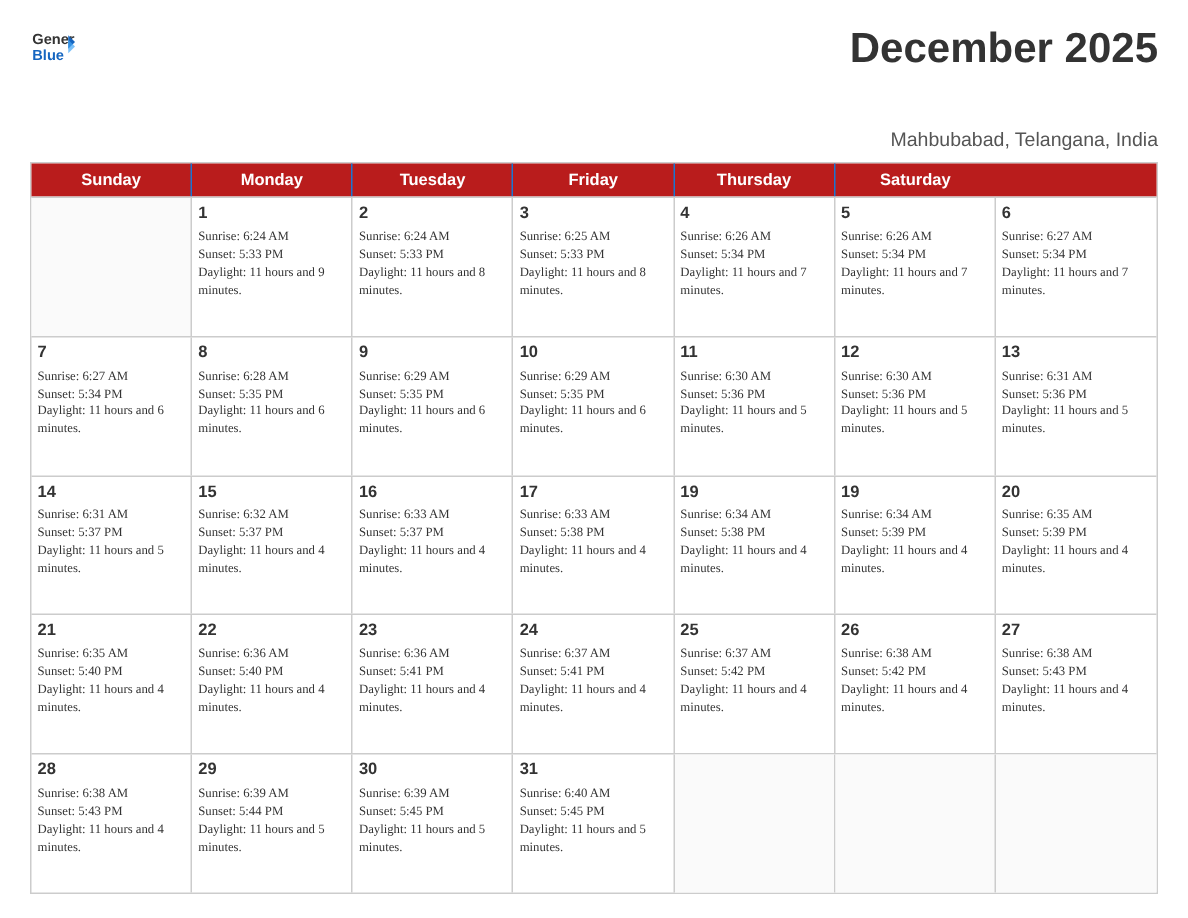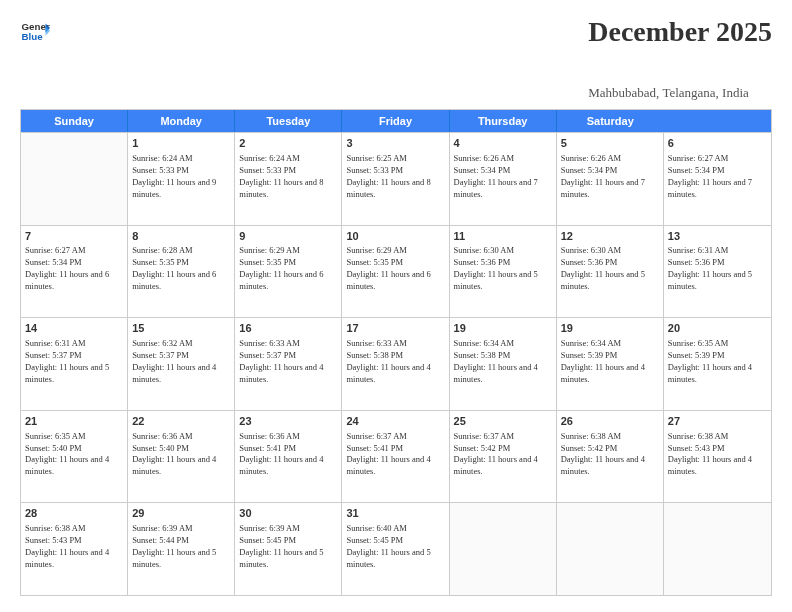--- a/index.html
+++ b/index.html
@@ -26,43 +26,42 @@
     .logo {
       display: flex;
       align-items: center;
       gap: 4px;
     }
     .logo-icon {
       width: 30px;
       height: 30px;
     }
     .title-block {
-      text-align: left;
-      font-family: Liberation Serif, serif;
+      text-align: right;
     }
     .month-title {
       font-size: 28px;
       font-weight: bold;
       color: #333;
     }
     .subtitle {
       font-size: 13px;
       color: #555;
       margin-top: 37px;
     }
     .calendar {
       flex: 1;
       display: flex;
       flex-direction: column;
       border: 1px solid #ccc;
     }
     .cal-header {
       display: grid;
       grid-template-columns: repeat(7, 1fr);
-      background-color: #3b82f6;
+      background-color: #b91c1c;
     }
     .cal-header-cell {
       color: #fff;
       font-size: 11px;
       font-weight: bold;
       padding: 5px 4px;
       text-align: center;
       border-right: 1px solid #1976d2;
     }
     .cal-header-cell:last-child { border-right: none; }

